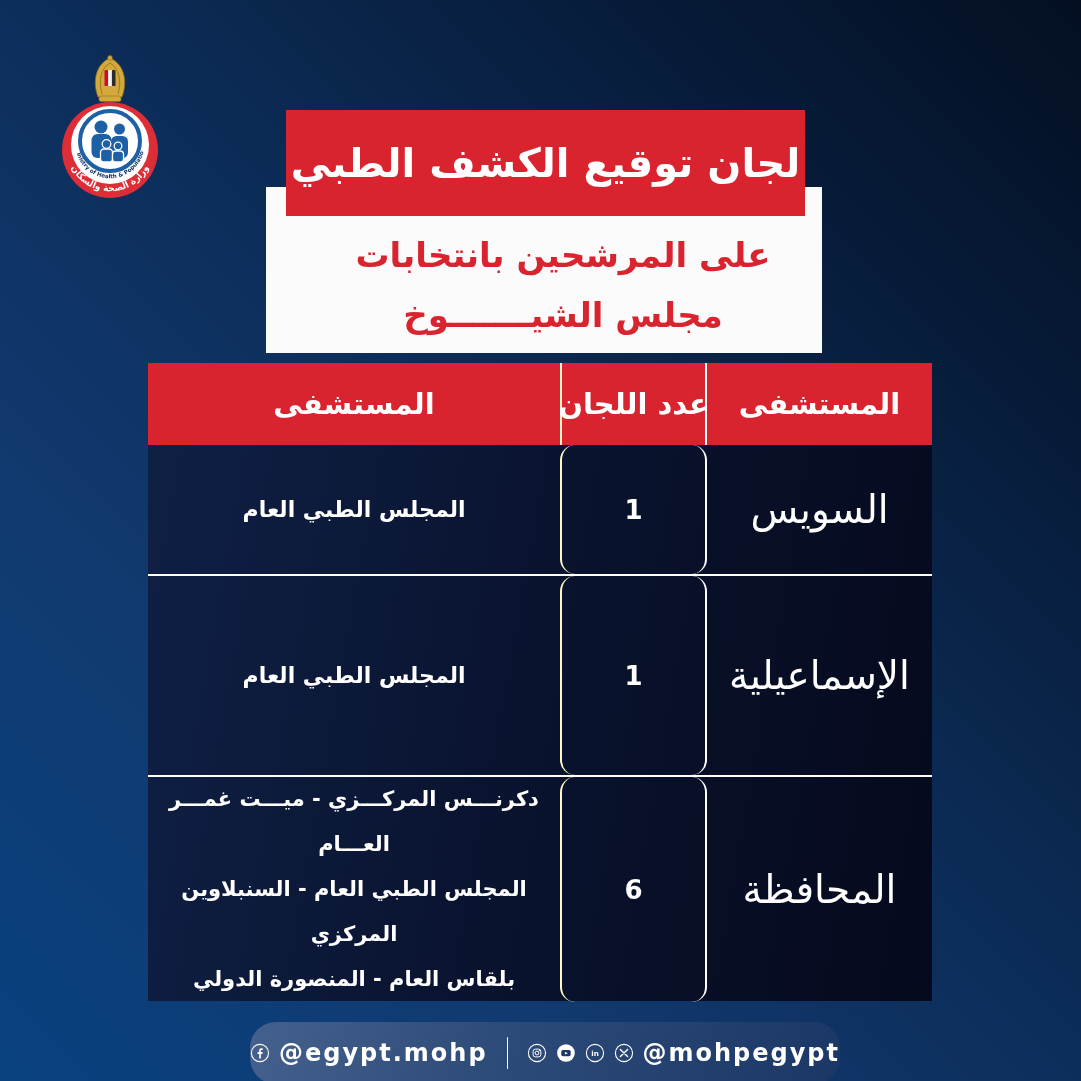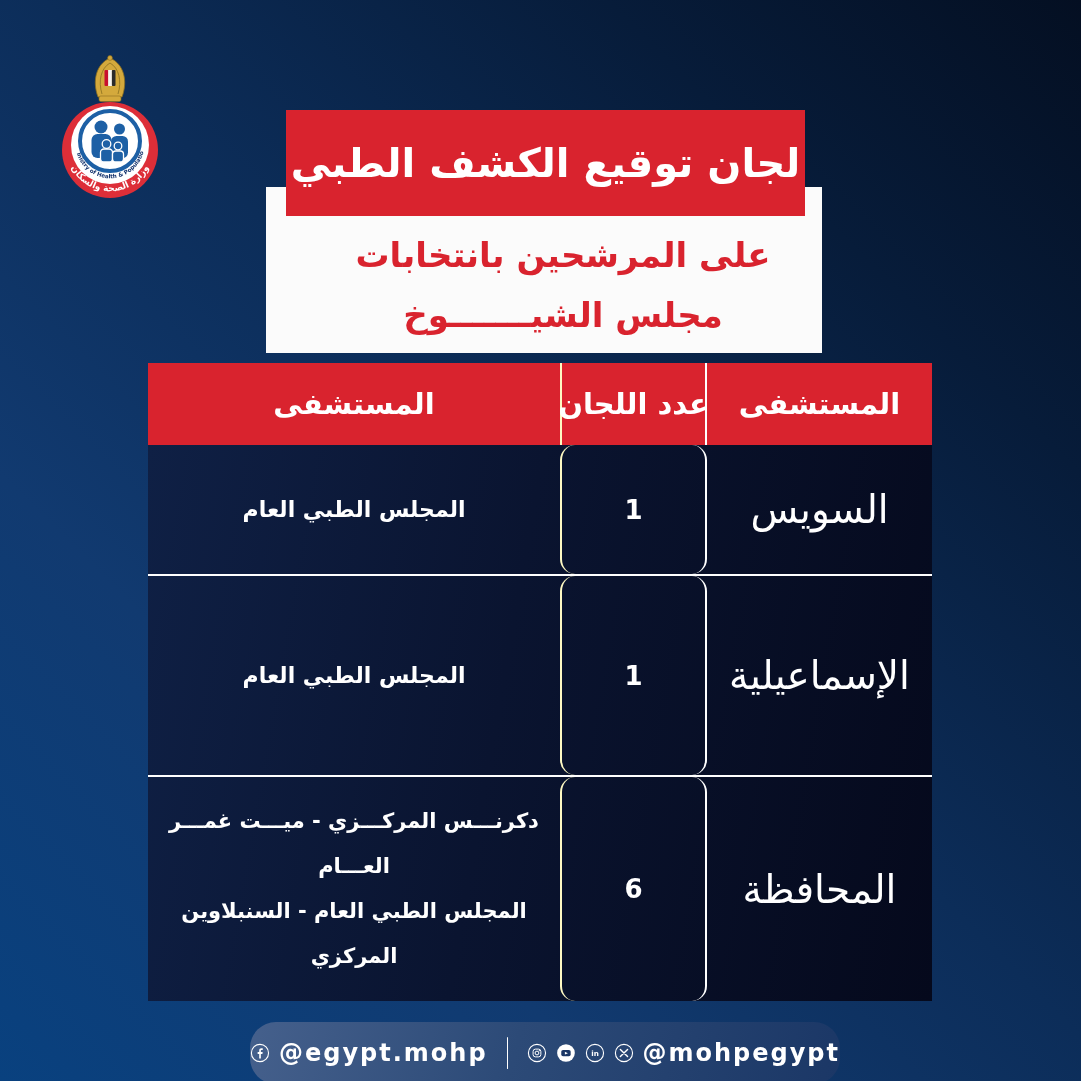--- a/index.html
+++ b/index.html
@@ -149,20 +149,21 @@
         <div class="cell mid num">1</div>
         <div class="cell hosp">المجلس الطبي العام</div>
       </div>
 
       <div class="trow r3">
         <div class="cell gov">المحافظة</div>
         <div class="cell mid num">6</div>
         <div class="cell hosp3">
           <div>دكرنـــس المركـــزي - ميـــت غمـــر العـــام</div>
           <div>المجلس الطبي العام - السنبلاوين المركزي</div>
+          <div>بلقاس العام - المنصورة الدولي</div>
         </div>
       </div>
 
     </div>
   </div>
 
   <div class="footer">
     <svg class="icon" viewBox="0 0 36 36">
       <circle cx="18" cy="18" r="15.5" fill="none" stroke="#fff" stroke-width="2"></circle>
       <path fill="#fff" d="M19.6 28v-8.4h2.8l.5-3.4h-3.3v-2.1c0-1 .3-1.6 1.7-1.6h1.7V9.5c-.3 0-1.3-.1-2.4-.1-2.4 0-4 1.4-4 4.1v2.7h-2.8v3.4h2.8V28z"></path>

